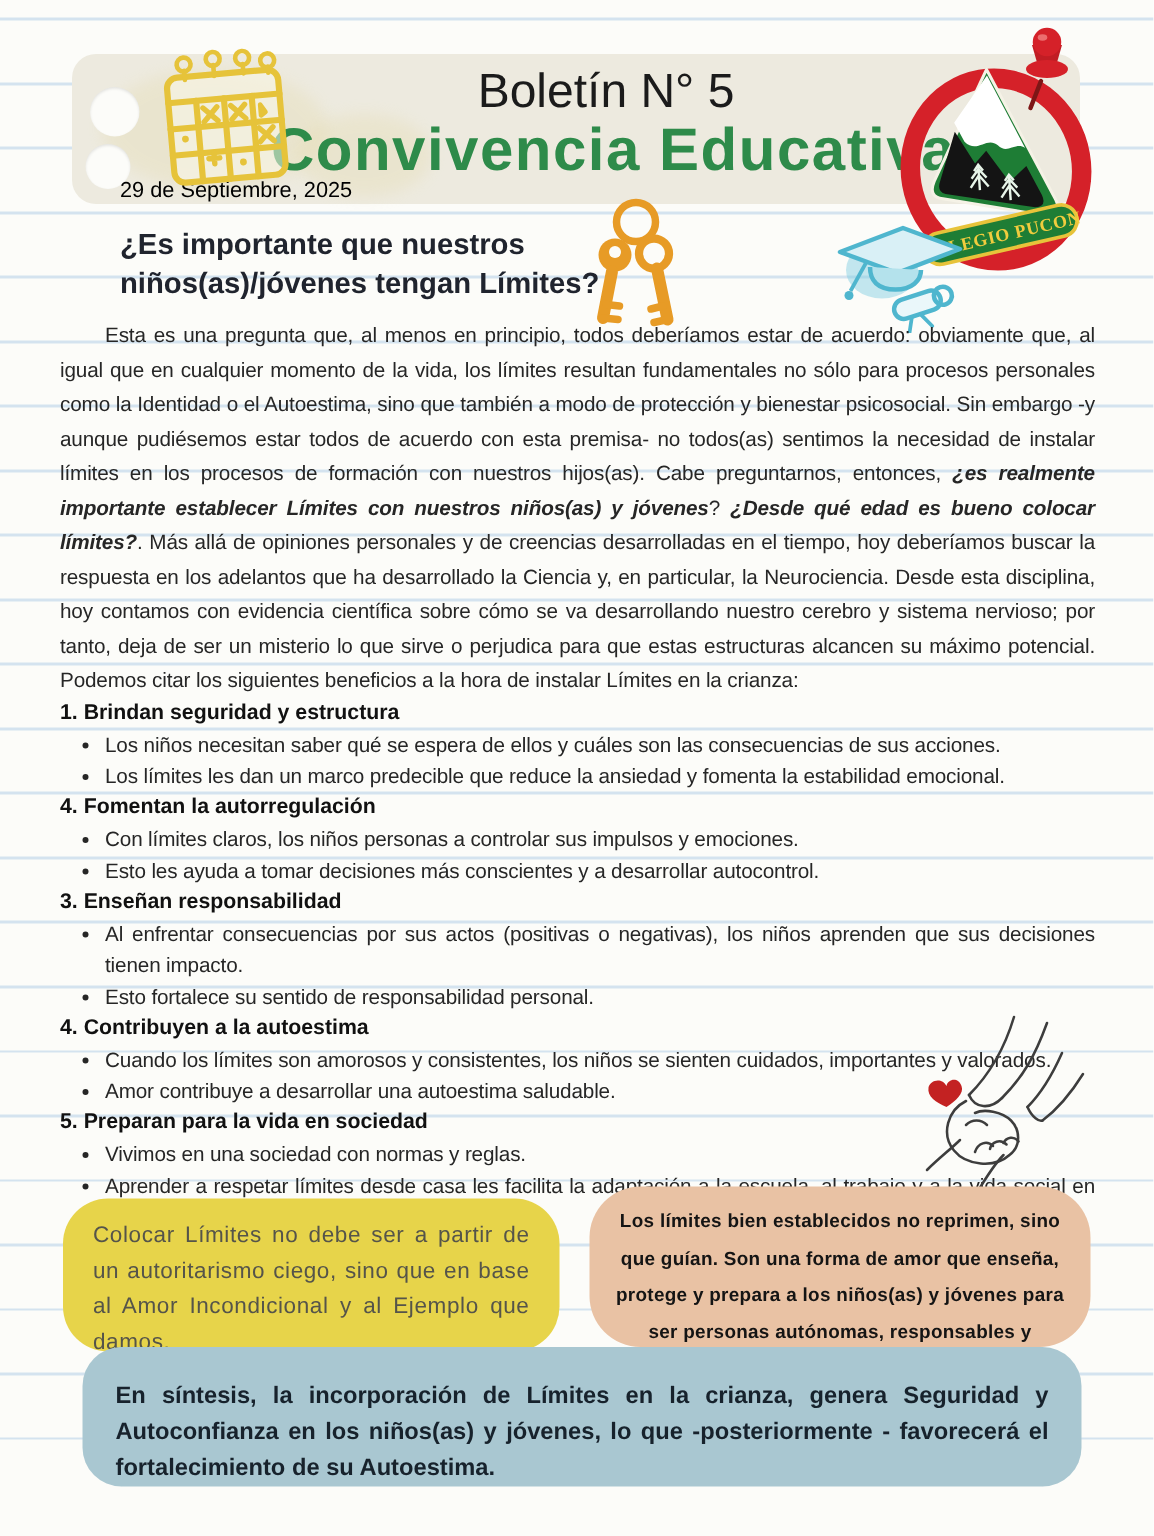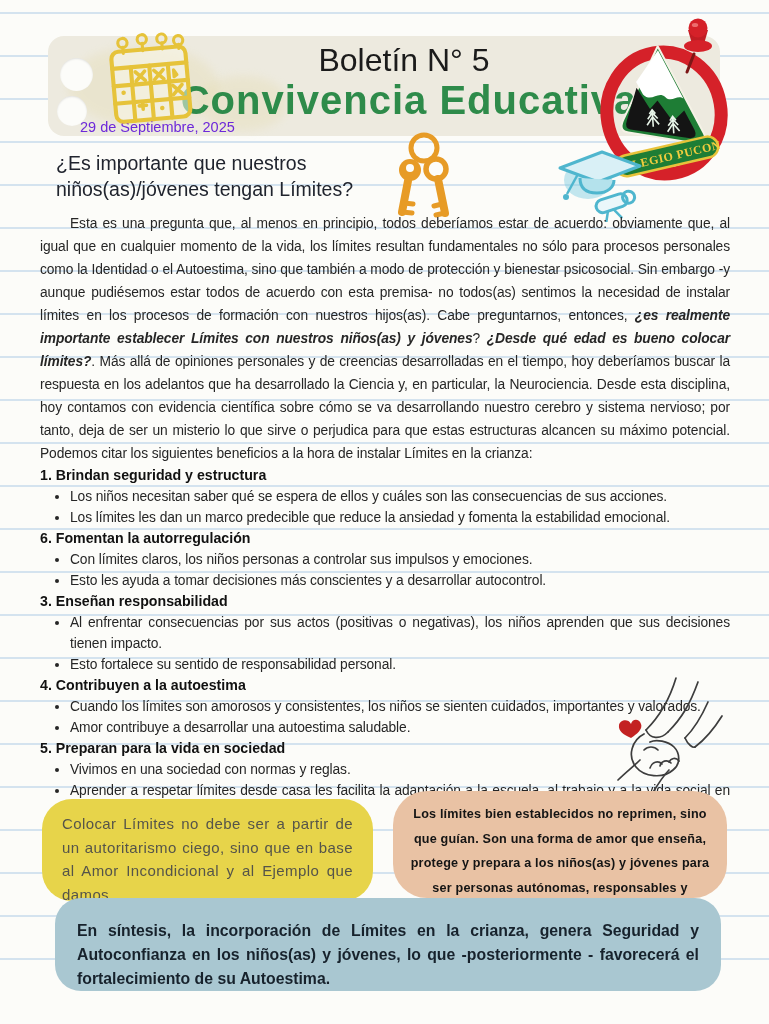--- a/index.html
+++ b/index.html
@@ -14,28 +14,28 @@
   .header-card{position:absolute;left:48px;top:36px;width:672px;height:100px;background:#edeadf;border-radius:16px;}
   .deco{position:absolute;border-radius:50%;background:#e3d9a8;opacity:.30;filter:blur(5px);}
   .deco1{left:20px;top:10px;width:150px;height:80px;}
   .deco2{left:150px;top:40px;width:90px;height:55px;}
   .hole{position:absolute;background:#fcfcf9;border-radius:50%;box-shadow:inset 0 1px 2px rgba(0,0,0,.10);}
   .hole1{left:12px;top:22px;width:33px;height:33px;}
   .hole2{left:9px;top:60px;width:30px;height:30px;}
   .boletin{position:absolute;left:0;right:0;top:6px;text-align:center;font-size:32px;color:#1b1b1b;padding-left:40px;}
   .conviv{position:absolute;left:0;right:0;top:42px;text-align:center;padding-left:50px;
           font-size:40px;color:#2e8b4a;font-weight:bold;letter-spacing:1px;}
-  .issue-date{position:absolute;left:32px;top:83px;font-size:14.5px;color:#6d28d9;}
+  .issue-date{position:absolute;left:32px;top:83px;font-size:14.5px;color:#000000;}
   .calendar-wrap{position:absolute;left:103px;top:28px;width:95px;height:104px;transform:rotate(-5deg);}
   .logo-wrap{position:absolute;left:596px;top:18px;width:148px;height:164px;}
   .keys-wrap{position:absolute;left:376px;top:131px;width:96px;height:96px;}
   .cap-wrap{position:absolute;left:548px;top:138px;width:102px;height:84px;}
   .hand-wrap{position:absolute;left:610px;top:676px;width:125px;height:120px;}
   
-  .article-title{position:absolute;left:56px;top:150px;margin:0;font-size:19.5px;line-height:26px;color:#20242e;font-weight:normal;}
+  .article-title{position:absolute;left:80px;top:150px;margin:0;font-size:19.5px;line-height:26px;color:#20242e;font-weight:bold;}
   .content{position:absolute;left:40px;top:212px;width:690px;color:#262626;}
   .intro{margin:0;text-align:justify;text-indent:30px;font-size:13.8px;line-height:23px;letter-spacing:-0.1px;}
   .em-strong{font-weight:bold;font-style:italic;}
   .content h2{margin:0;font-size:14.2px;line-height:21px;color:#111;}
   .content ul{margin:0;padding-left:30px;list-style:disc;}
   .content li{font-size:13.8px;line-height:21px;text-align:justify;letter-spacing:-0.1px;}
   
   .note{position:absolute;box-sizing:border-box;}
   .note-yellow{left:42px;top:799px;width:331px;height:102px;background:#e7d44a;border-radius:30px;
     padding:13px 20px;color:#55544a;font-size:15px;line-height:23.5px;text-align:justify;letter-spacing:.4px;}
@@ -154,21 +154,21 @@
   </h1>
 
   <div class="content">
     <p class="intro"><span>Esta es una pregunta que, al menos en principio, todos deberíamos estar de acuerdo: obviamente que, al igual que en cualquier momento de la vida, los límites resultan fundamentales no sólo para procesos personales como la Identidad o el Autoestima, sino que también a modo de protección y bienestar psicosocial. Sin embargo -y aunque pudiésemos estar todos de acuerdo con esta premisa- no todos(as) sentimos la necesidad de instalar límites en los procesos de formación con nuestros hijos(as). Cabe preguntarnos, entonces, </span><span class="em-strong">¿es realmente importante establecer Límites con nuestros niños(as) y jóvenes</span><span>? </span><span class="em-strong">¿Desde qué edad es bueno colocar límites?</span><span>.  Más allá de opiniones personales y de creencias desarrolladas en el tiempo, hoy deberíamos buscar la respuesta en los adelantos que ha desarrollado la Ciencia y, en particular, la Neurociencia. Desde esta disciplina, hoy contamos con evidencia científica sobre cómo se va desarrollando nuestro cerebro y sistema nervioso; por tanto, deja de ser un misterio lo que sirve o perjudica para que estas estructuras alcancen su máximo potencial. Podemos citar los siguientes beneficios a la hora de instalar Límites en la crianza:</span></p>
 
     <h2>1. Brindan seguridad y estructura</h2>
     <ul>
       <li>Los niños necesitan saber qué se espera de ellos y cuáles son las consecuencias de sus acciones.</li>
       <li>Los límites les dan un marco predecible que reduce la ansiedad y fomenta la estabilidad emocional.</li>
     </ul>
-    <h2>6. Fomentan la autorregulación</h2>
+    <h2>4. Fomentan la autorregulación</h2>
     <ul>
       <li>Con límites claros, los niños personas a controlar sus impulsos y emociones.</li>
       <li>Esto les ayuda a tomar decisiones más conscientes y a desarrollar autocontrol.</li>
     </ul>
     <h2>3. Enseñan responsabilidad</h2>
     <ul>
       <li>Al enfrentar consecuencias por sus actos (positivas o negativas), los niños aprenden que sus decisiones tienen impacto.</li>
       <li>Esto fortalece su sentido de responsabilidad personal.</li>
     </ul>
     <h2>4. Contribuyen a la autoestima</h2>

